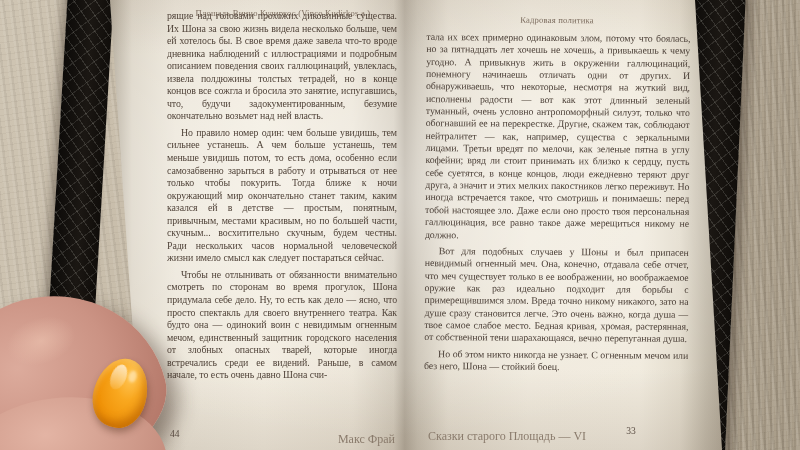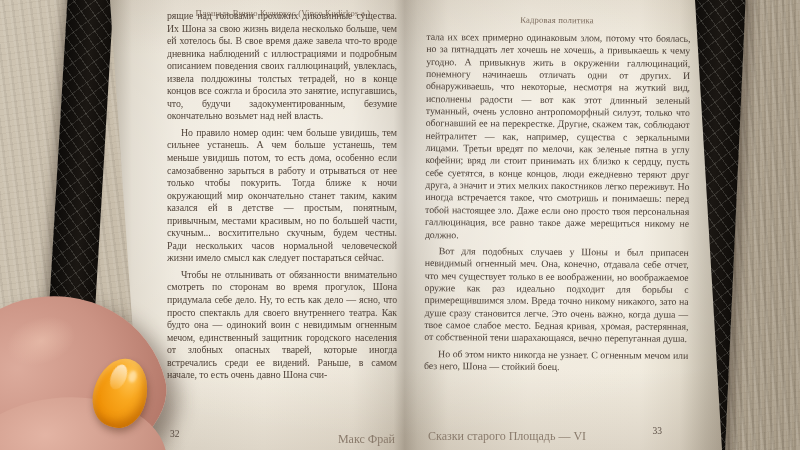--- a/index.html
+++ b/index.html
@@ -61,21 +61,21 @@
   .col{
     position:absolute;text-align:justify;overflow:hidden;
     font-size:9.9px;letter-spacing:-0.1px;word-spacing:0.2px;
   }
   .col p{margin:0 0 4px 0;}
   .col p.indent{text-indent:14px;}
   .col-left{left:167px;top:10px;width:230px;height:400px;line-height:12.55px;color:#51443a;}
   .col-right{left:425px;top:32px;width:264px;height:392px;line-height:12.35px;color:#4c4038;transform:rotate(0.4deg);}
   .page-number{position:absolute;font-size:9.5px;color:#5d5046;}
   .pn-left{left:170px;top:429px;}
-  .pn-right{left:600px;top:426px;width:62px;text-align:right;}
+  .pn-right{left:600px;top:426px;width:62px;text-align:center;}
   .footer-note{position:absolute;font-size:12px;color:#8a7b6c;white-space:nowrap;}
   .fn-left{left:250px;top:432px;width:145px;text-align:right;}
   .fn-right{left:428px;top:429px;}
   
   .hand-layer{position:absolute;inset:0;z-index:6;pointer-events:none;}
   .thumb-mass{
     position:absolute;left:-62px;top:296px;width:226px;height:186px;
     border-radius:48% 52% 58% 42% / 55% 60% 40% 45%;
     background:radial-gradient(ellipse at 38% 35%, #dcab9c 0%, #cb9384 45%, #b67a6b 78%, #a56a5c 100%);
     transform:rotate(-14deg);
@@ -137,21 +137,21 @@
       <p class="indent">Но правило номер один: чем больше увидишь, тем сильнее устанешь. А чем больше устанешь, тем меньше увидишь потом, то есть дома, особенно если самозабвенно зарыться в работу и отрываться от нее только чтобы покурить. Тогда ближе к ночи окружающий мир окончательно станет таким, каким казался ей в детстве — простым, понятным, привычным, местами красивым, но по большей части, скучным... восхитительно скучным, будем честны. Ради нескольких часов нормальной человеческой жизни имело смысл как следует постараться сейчас.</p>
       <p class="indent">Чтобы не отлынивать от обязанности внимательно смотреть по сторонам во время прогулок, Шона придумала себе дело. Ну, то есть как дело — ясно, что просто спектакль для своего внутреннего театра. Как будто она — одинокий воин с невидимым огненным мечом, единственный защитник городского населения от злобных опасных тварей, которые иногда встречались среди ее видений. Раньше, в самом начале, то есть очень давно Шона счи-</p>
     </div>
 
     <div class="col col-right">
       <p>тала их всех примерно одинаковым злом, потому что боялась, но за пятнадцать лет хочешь не хочешь, а привыкаешь к чему угодно. А привыкнув жить в окружении галлюцинаций, понемногу начинаешь отличать одни от других. И обнаруживаешь, что некоторые, несмотря на жуткий вид, исполнены радости — вот как этот длинный зеленый туманный, очень условно антропоморфный силуэт, только что обогнавший ее на перекрестке. Другие, скажем так, соблюдают нейтралитет — как, например, существа с зеркальными лицами. Третьи вредят по мелочи, как зеленые пятна в углу кофейни; вряд ли стоит принимать их близко к сердцу, пусть себе суетятся, в конце концов, люди ежедневно теряют друг друга, а значит и этих мелких пакостников легко переживут. Но иногда встречается такое, что смотришь и понимаешь: перед тобой настоящее зло. Даже если оно просто твоя персональная галлюцинация, все равно такое даже мерещиться никому не должно.</p>
       <p class="indent">Вот для подобных случаев у Шоны и был припасен невидимый огненный меч. Она, конечно, отдавала себе отчет, что меч существует только в ее воображении, но воображаемое оружие как раз идеально подходит для борьбы с примерещившимся злом. Вреда точно никому никакого, зато на душе сразу становится легче. Это очень важно, когда душа — твое самое слабое место. Бедная кривая, хромая, растерянная, от собственной тени шарахающаяся, вечно перепуганная душа.</p>
       <p class="indent">Но об этом никто никогда не узнает. С огненным мечом или без него, Шона — стойкий боец.</p>
     </div>
 
-    <div class="page-number pn-left">32</div>
+    <div class="page-number pn-left">44</div>
 
     <div class="footer-note fn-left">Макс Фрай</div>
 
     <div class="footer-note fn-right">Сказки старого Площадь — VI</div>
 
     <div class="page-number pn-right">33</div>
 
   </div>
 
   <div class="hand-layer">

